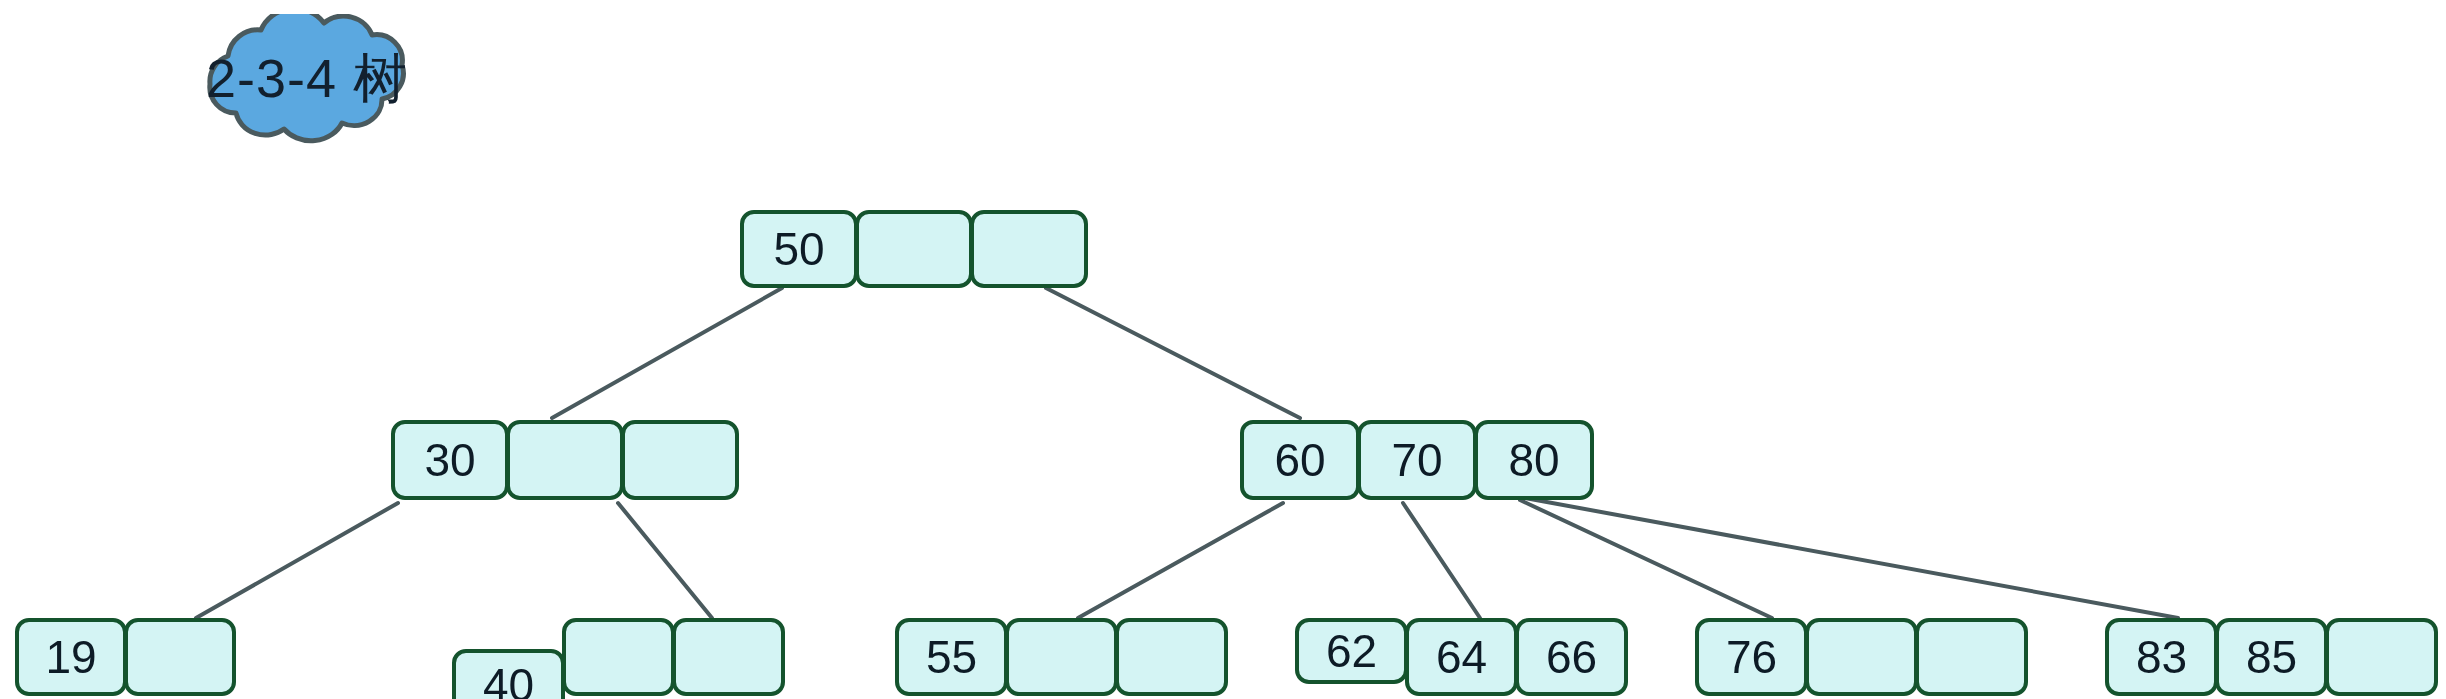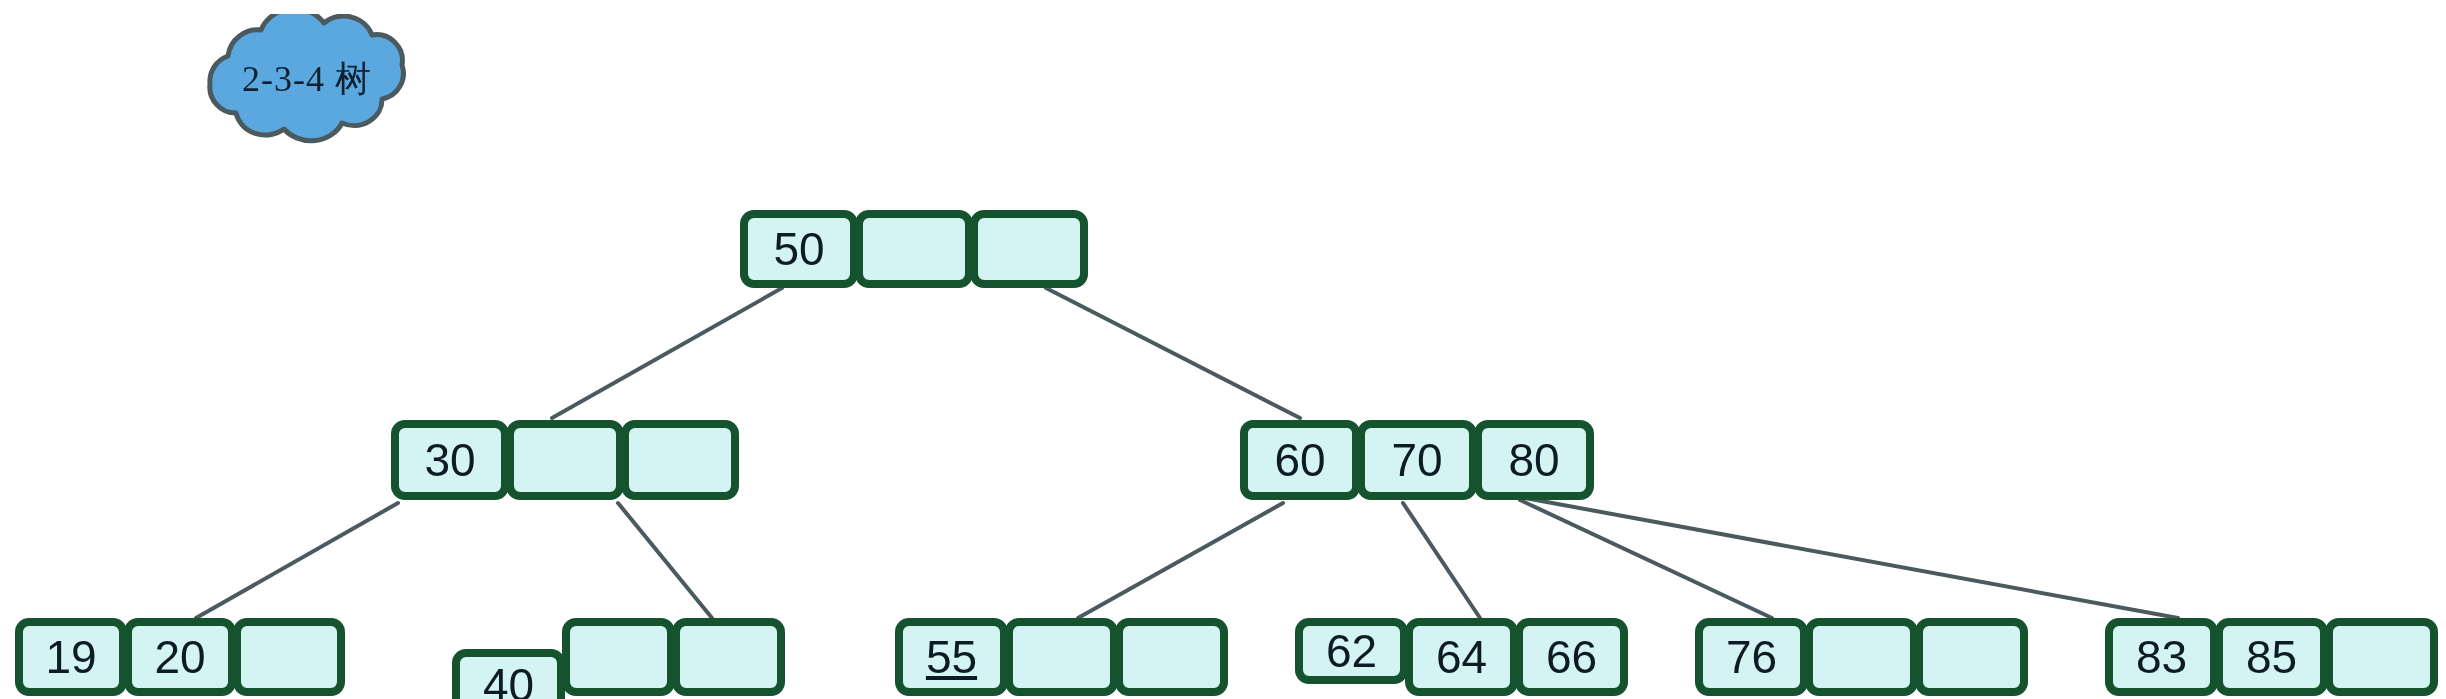--- a/index.html
+++ b/index.html
@@ -9,30 +9,30 @@
   }
   #canvas{position:absolute;inset:0;width:2446px;height:699px;}
   svg.links{position:absolute;left:0;top:0;width:2446px;height:699px;pointer-events:none;}
 
   
   .cloud-wrap{position:absolute;left:150px;top:14px;width:300px;height:130px;}
   .cloud-wrap svg{width:300px;height:130px;display:block;}
   .cloud-label{
     position:absolute;left:0;top:0;width:300px;height:130px;
     display:flex;align-items:center;justify-content:center;
-    font-size:36px;color:#12202e;letter-spacing:1px;
-    padding-left:14px;box-sizing:border-box;font-family:Liberation Serif, serif;
+    font-size:54px;color:#12202e;letter-spacing:1px;
+    padding-left:14px;box-sizing:border-box;
   }
 
   
   .node{position:absolute;display:flex;}
   .cell{
     box-sizing:border-box;
     background:#d4f4f4;
-    border:8px solid #14532d;
+    border:4px solid #14532d;
     border-radius:14px;
     display:flex;align-items:center;justify-content:center;
     font-size:46px;color:#0d1b26;
     margin-right:-3px;
   }
   .cell:last-child{margin-right:12px;}
 
   
   .watermark{
     position:absolute;
@@ -100,32 +100,31 @@
   </div>
 
   <div class="node" style="left:1240px;top:420px;">
     <div class="cell" style="width:120px;height:80px;border-radius:13px;">60</div>
     <div class="cell" style="width:120px;height:80px;">70</div>
     <div class="cell" style="width:120px;height:80px;">80</div>
   </div>
 
   <div class="node" style="left:15px;top:618px;">
     <div class="cell" style="width:112px;height:78px;">19</div>
-    <div class="cell" style="width:112px;height:78px;">20</div>
     <div class="cell" style="width:112px;height:78px;"></div>
   </div>
 
   <div class="node" style="left:452px;top:618px;">
     <div class="cell" style="width:113px;height:71px;margin-top:31px;">40</div>
     <div class="cell" style="width:113px;height:78px;"></div>
     <div class="cell" style="width:113px;height:78px;"></div>
   </div>
 
   <div class="node" style="left:895px;top:618px;">
-    <div class="cell" style="width:113px;height:78px;text-decoration:underline;">55</div>
+    <div class="cell" style="width:113px;height:78px;">55</div>
     <div class="cell" style="width:113px;height:78px;"></div>
     <div class="cell" style="width:113px;height:78px;"></div>
   </div>
 
   <div class="node" style="left:1295px;top:618px;">
     <div class="cell" style="width:113px;height:66px;">62</div>
     <div class="cell" style="width:113px;height:78px;">64</div>
     <div class="cell" style="width:113px;height:78px;">66</div>
   </div>
 

